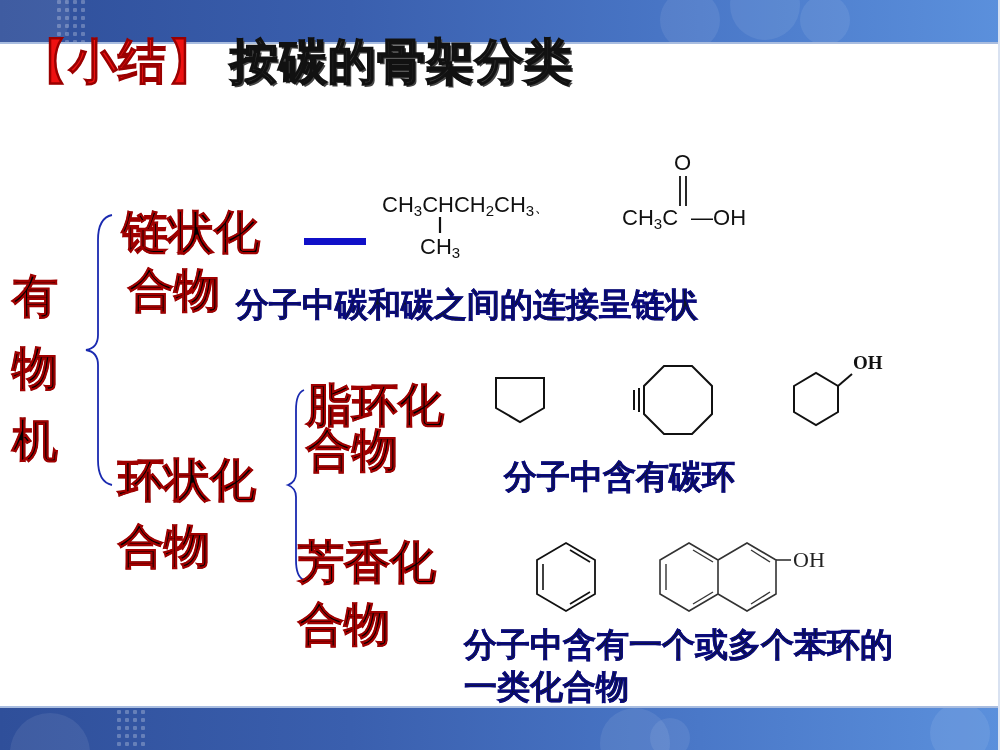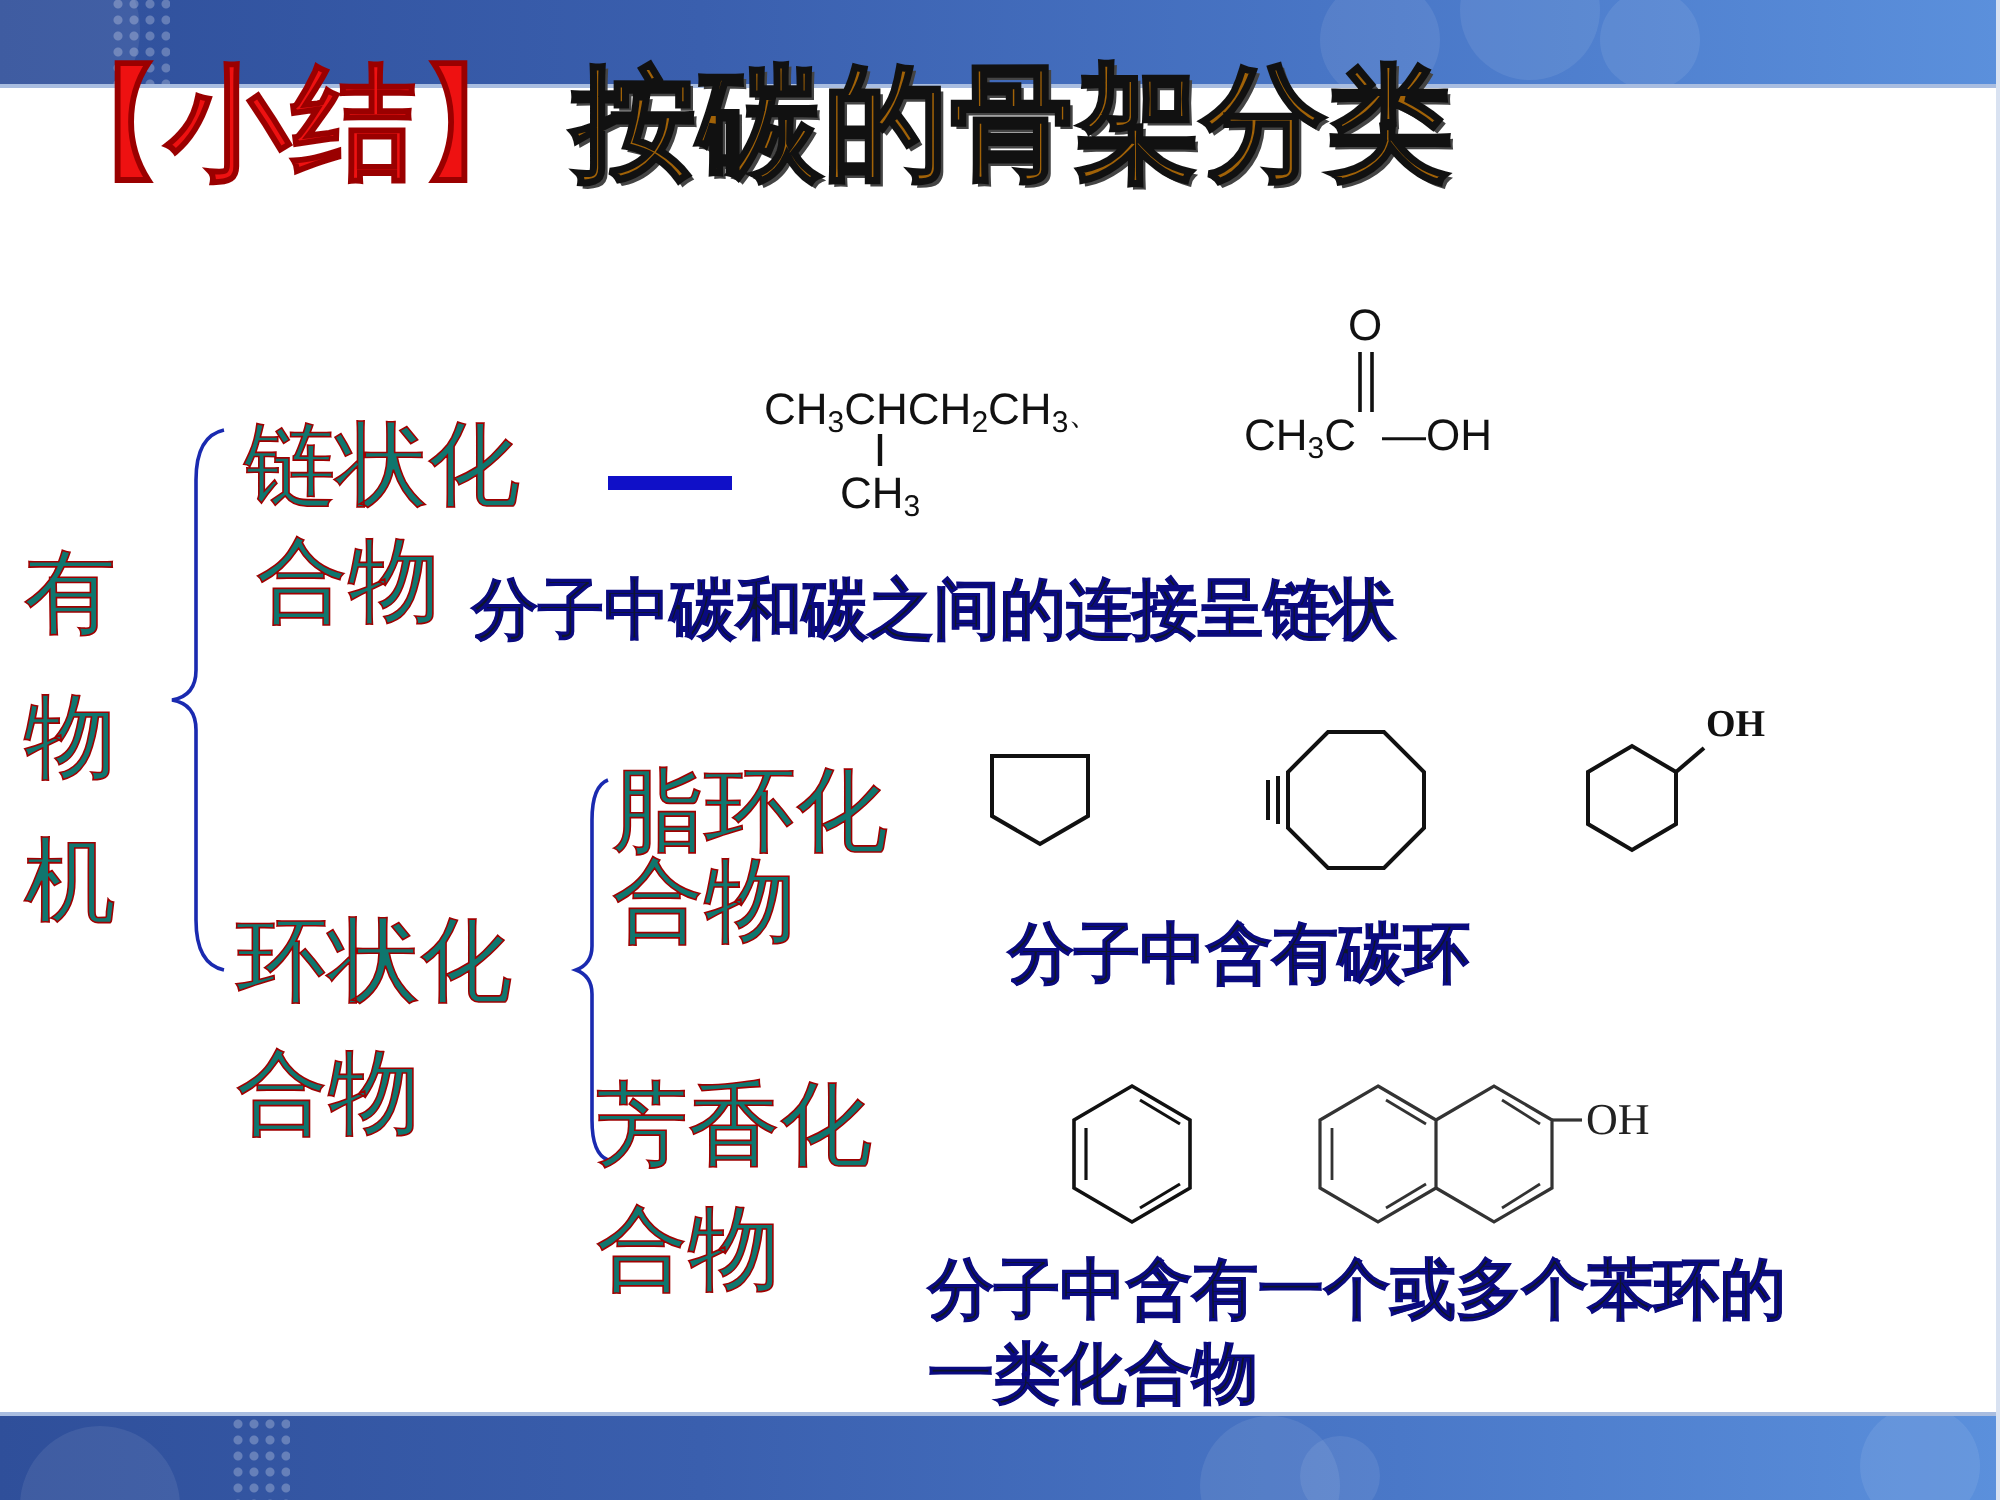--- a/index.html
+++ b/index.html
@@ -8,25 +8,25 @@
     background: linear-gradient(90deg, #2f4f9a 0%, #3a5fae 35%, #4a78c8 70%, #5b90dc 100%); }
   .band-top { top: 0; height: 42px; }
   .band-bottom { top: 708px; height: 42px; }
   .bubble { position: absolute; border-radius: 50%; background: rgba(255,255,255,0.08); }
   .dots { position: absolute; width: 30px; height: 60px;
     background-image: radial-gradient(circle, rgba(255,255,255,0.25) 2px, transparent 2.5px);
     background-size: 8px 8px; }
   .edge-line { position: absolute; left: 0; width: 1000px; height: 2px; background: #a9bde0; }
   .right-edge { position: absolute; right: 0; top: 0; width: 2px; height: 750px; background: #d9e2f1; }
 
-  .title { position: absolute; top: 32px; left: 20px; height: 60px; font-size: 62px; font-weight: bold; display: flex; align-items: center; white-space: nowrap; letter-spacing: 1px; }
+  .title { position: absolute; top: 32px; left: 20px; height: 60px; font-size: 48px; font-weight: bold; display: flex; align-items: center; white-space: nowrap; letter-spacing: 1px; }
   .title .tag { color: #ee1111; -webkit-text-stroke: 1px #9a0000; }
-  .title .main { color: #a16207; -webkit-text-stroke: 1.6px #111111; margin-left: 14px; text-shadow: 2px 2px 0 #444; text-align: right; }
+  .title .main { color: #404040; -webkit-text-stroke: 1.6px #111111; margin-left: 14px; text-shadow: 2px 2px 0 #444; text-align: right; }
 
-  .red { position: absolute; color: #0f766e; font-size: 46px; font-weight: normal; line-height: 56px; -webkit-text-stroke: 0.8px #a00000; white-space: nowrap; }
+  .red { position: absolute; color: #000000; font-size: 46px; font-weight: bold; line-height: 56px; -webkit-text-stroke: 0.8px #a00000; white-space: nowrap; }
   .blue { position: absolute; color: #0f172a; font-size: 33px; font-weight: bold; line-height: 42px; -webkit-text-stroke: 0.5px #0a0a80; white-space: nowrap; }
   .formula { position: absolute; font-family: "Liberation Sans", sans-serif; color: #111; font-size: 22px; white-space: nowrap; }
   .formula sub { font-size: 15px; vertical-align: -4px; }
   .dash { position: absolute; left: 304px; top: 238px; width: 62px; height: 7px; background: #1010c8; }
   svg.abs { position: absolute; overflow: visible; }
 </style>
 </head>
 <body>
 
 <div class="band band-top">

